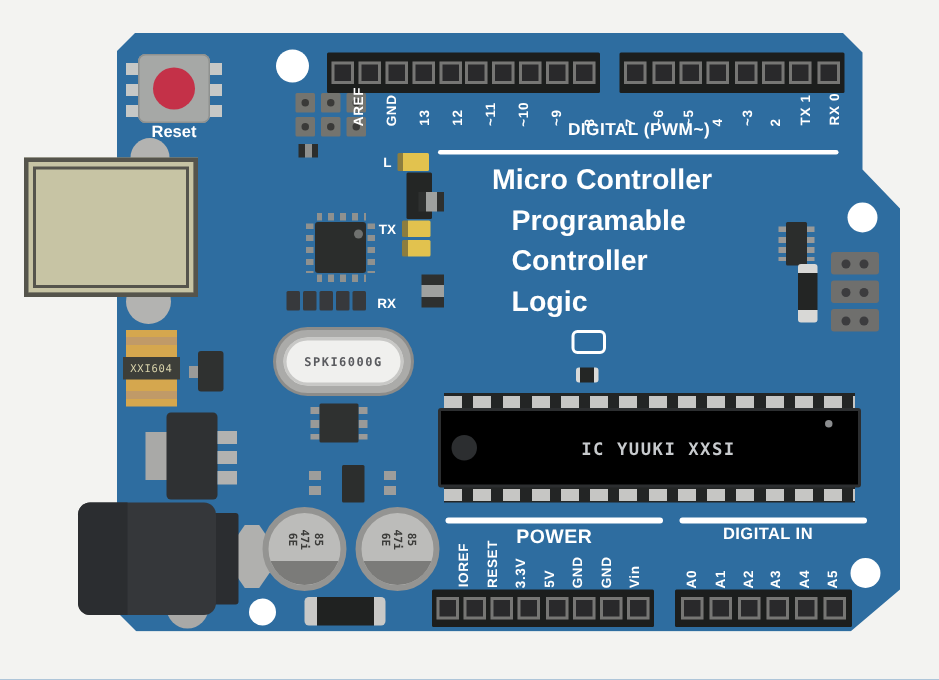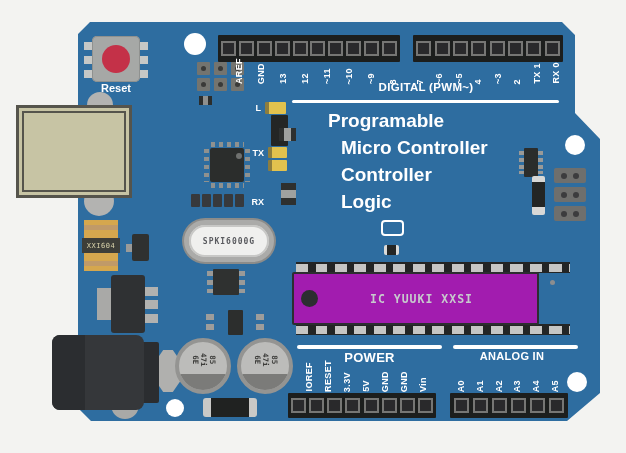--- a/index.html
+++ b/index.html
@@ -149,21 +149,21 @@
       background:repeating-linear-gradient(90deg,#2c2e2d 0 4px,transparent 4px 7px);}
   .white-comp::before{top:1px;} .white-comp::after{bottom:1px;}
   .tiny-res2{left:384px;top:245px;width:15px;height:10px;border-radius:2px;
       background:linear-gradient(90deg,#dadad8 0 3px,#242625 3px 12px,#dadad8 12px);}
 
   
   .mcu{left:292px;top:262px;width:282px;height:73px;}
   .mcu-legs{left:4px;width:274px;height:11px;background:
       repeating-linear-gradient(90deg,#c6c6c4 0 12px,#232525 12px 19.5px) center/100% 8px no-repeat,#232525;}
   .mcu-legs.t{top:0;} .mcu-legs.b{top:62px;}
-  .mcu-body{left:0;top:10px;width:247px;height:53px;background:#a21caf;border:2px solid #2c2e30;border-radius:2px;
+  .mcu-body{left:0;top:10px;width:282px;height:53px;background:#000000;border:2px solid #2c2e30;border-radius:2px;
       display:flex;align-items:center;justify-content:center;padding-left:12px;
       font-family:"DejaVu Sans Mono",monospace;font-size:11.5px;font-weight:bold;color:#c7cacd;letter-spacing:1px;}
   .mcu-notch{left:9px;top:28px;width:17px;height:17px;border-radius:50%;background:#2c2e30;}
   .mcu-dot{left:258px;top:18px;width:5px;height:5px;border-radius:50%;background:#8b8d8f;}
 
   
   .power-line{left:297px;top:345px;width:145px;height:4px;background:var(--silk,#fff);border-radius:2px;}
   .power-title{left:297px;top:350px;width:145px;height:13px;font-size:13px;text-align:center;letter-spacing:.3px;}
   .analog-line{left:453px;top:345px;width:125px;height:4px;background:var(--silk,#fff);border-radius:2px;}
   .analog-title{left:446px;top:350px;width:132px;height:13px;font-size:11px;text-align:center;letter-spacing:.3px;}
@@ -272,22 +272,22 @@
   </div>
   <div class="res-row">
       <div class="res-chip"></div>
       <div class="res-chip"></div>
       <div class="res-chip"></div>
       <div class="res-chip"></div>
       <div class="res-chip"></div>
     </div>
 
   <div class="title-block">
+      <div class="title-line">Micro Controller</div>
       <div class="title-line">Programable</div>
-      <div class="title-line">Micro Controller</div>
       <div class="title-line">Controller</div>
       <div class="title-line">Logic</div>
     </div>
 
   <div class="usb-tab t"></div>
   <div class="usb-tab b"></div>
   <div class="usb"></div>
 
   <div class="xxi">
     <div class="xxi-band">XXI604</div>
@@ -361,21 +361,21 @@
       <div class="pin"></div>
       <div class="pin"></div>
       <div class="pin"></div>
       <div class="pin"></div>
       <div class="pin"></div>
       <div class="pin"></div>
       <div class="pin"></div>
     </div>
 
   <div class="analog-line"></div>
-  <div class="analog-title silk">ANALOG IN</div>
+  <div class="analog-title silk">DIGITAL IN</div>
   <div class="lbls analog-labels">
       <span class="vlabel">A0</span>
       <span class="vlabel">A1</span>
       <span class="vlabel">A2</span>
       <span class="vlabel">A3</span>
       <span class="vlabel">A4</span>
       <span class="vlabel">A5</span>
     </div>
   <div class="hdr-strip analog-strip">
       <div class="pin"></div>

